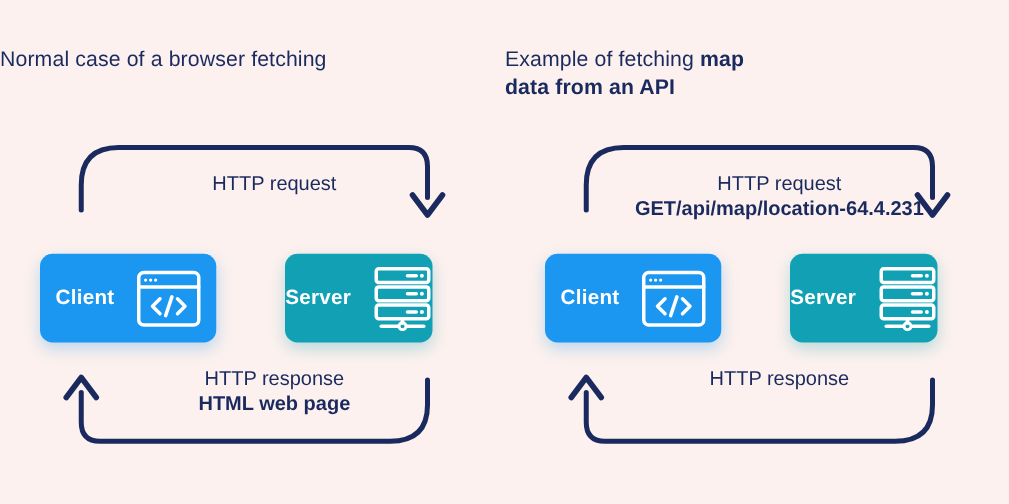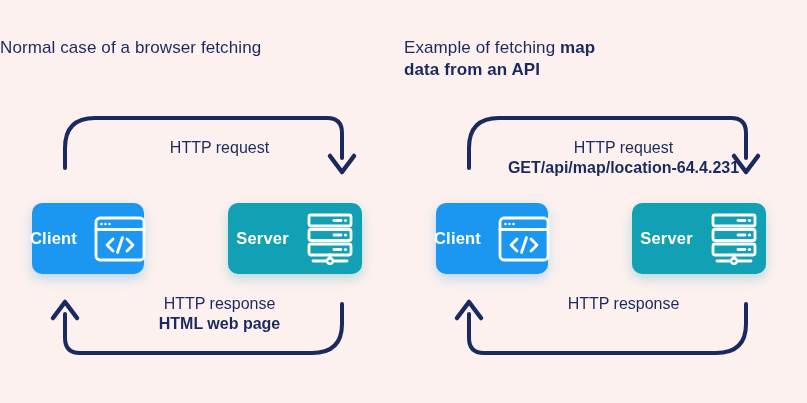--- a/index.html
+++ b/index.html
@@ -51,26 +51,26 @@
   .box {
     position: absolute; top: 203px; height: 71px;
     border-radius: 10px;
     display: flex; align-items: center; justify-content: center;
     gap: 17px;
     color: #fff; font-weight: 700; font-size: 16.5px;
     letter-spacing: 0.2px;
   }
   .box svg { flex: 0 0 auto; display: block; }
   .box-client {
-    left: 32px; width: 112px;
+    left: 32px; width: 141px;
     background: var(--client, #1b96f1);
     box-shadow: 0 5px 12px rgba(27, 150, 241, 0.28);
   }
   .box-server {
-    left: 228px; width: 134px;
+    left: 228px; width: 118px;
     background: var(--server, #12a1b4);
     box-shadow: 0 5px 12px rgba(18, 161, 180, 0.28);
   }
   .icon-stroke { fill: none; stroke: #fff; stroke-width: 2.8; stroke-linecap: round; stroke-linejoin: round; }
   .icon-fill { fill: #fff; stroke: none; }
 </style>
 </head>
 <body style="--background: #fcf1ee; --ink: #1a2a5e; --client: #1b96f1; --server: #12a1b4;">
 
 <div class="canvas">

